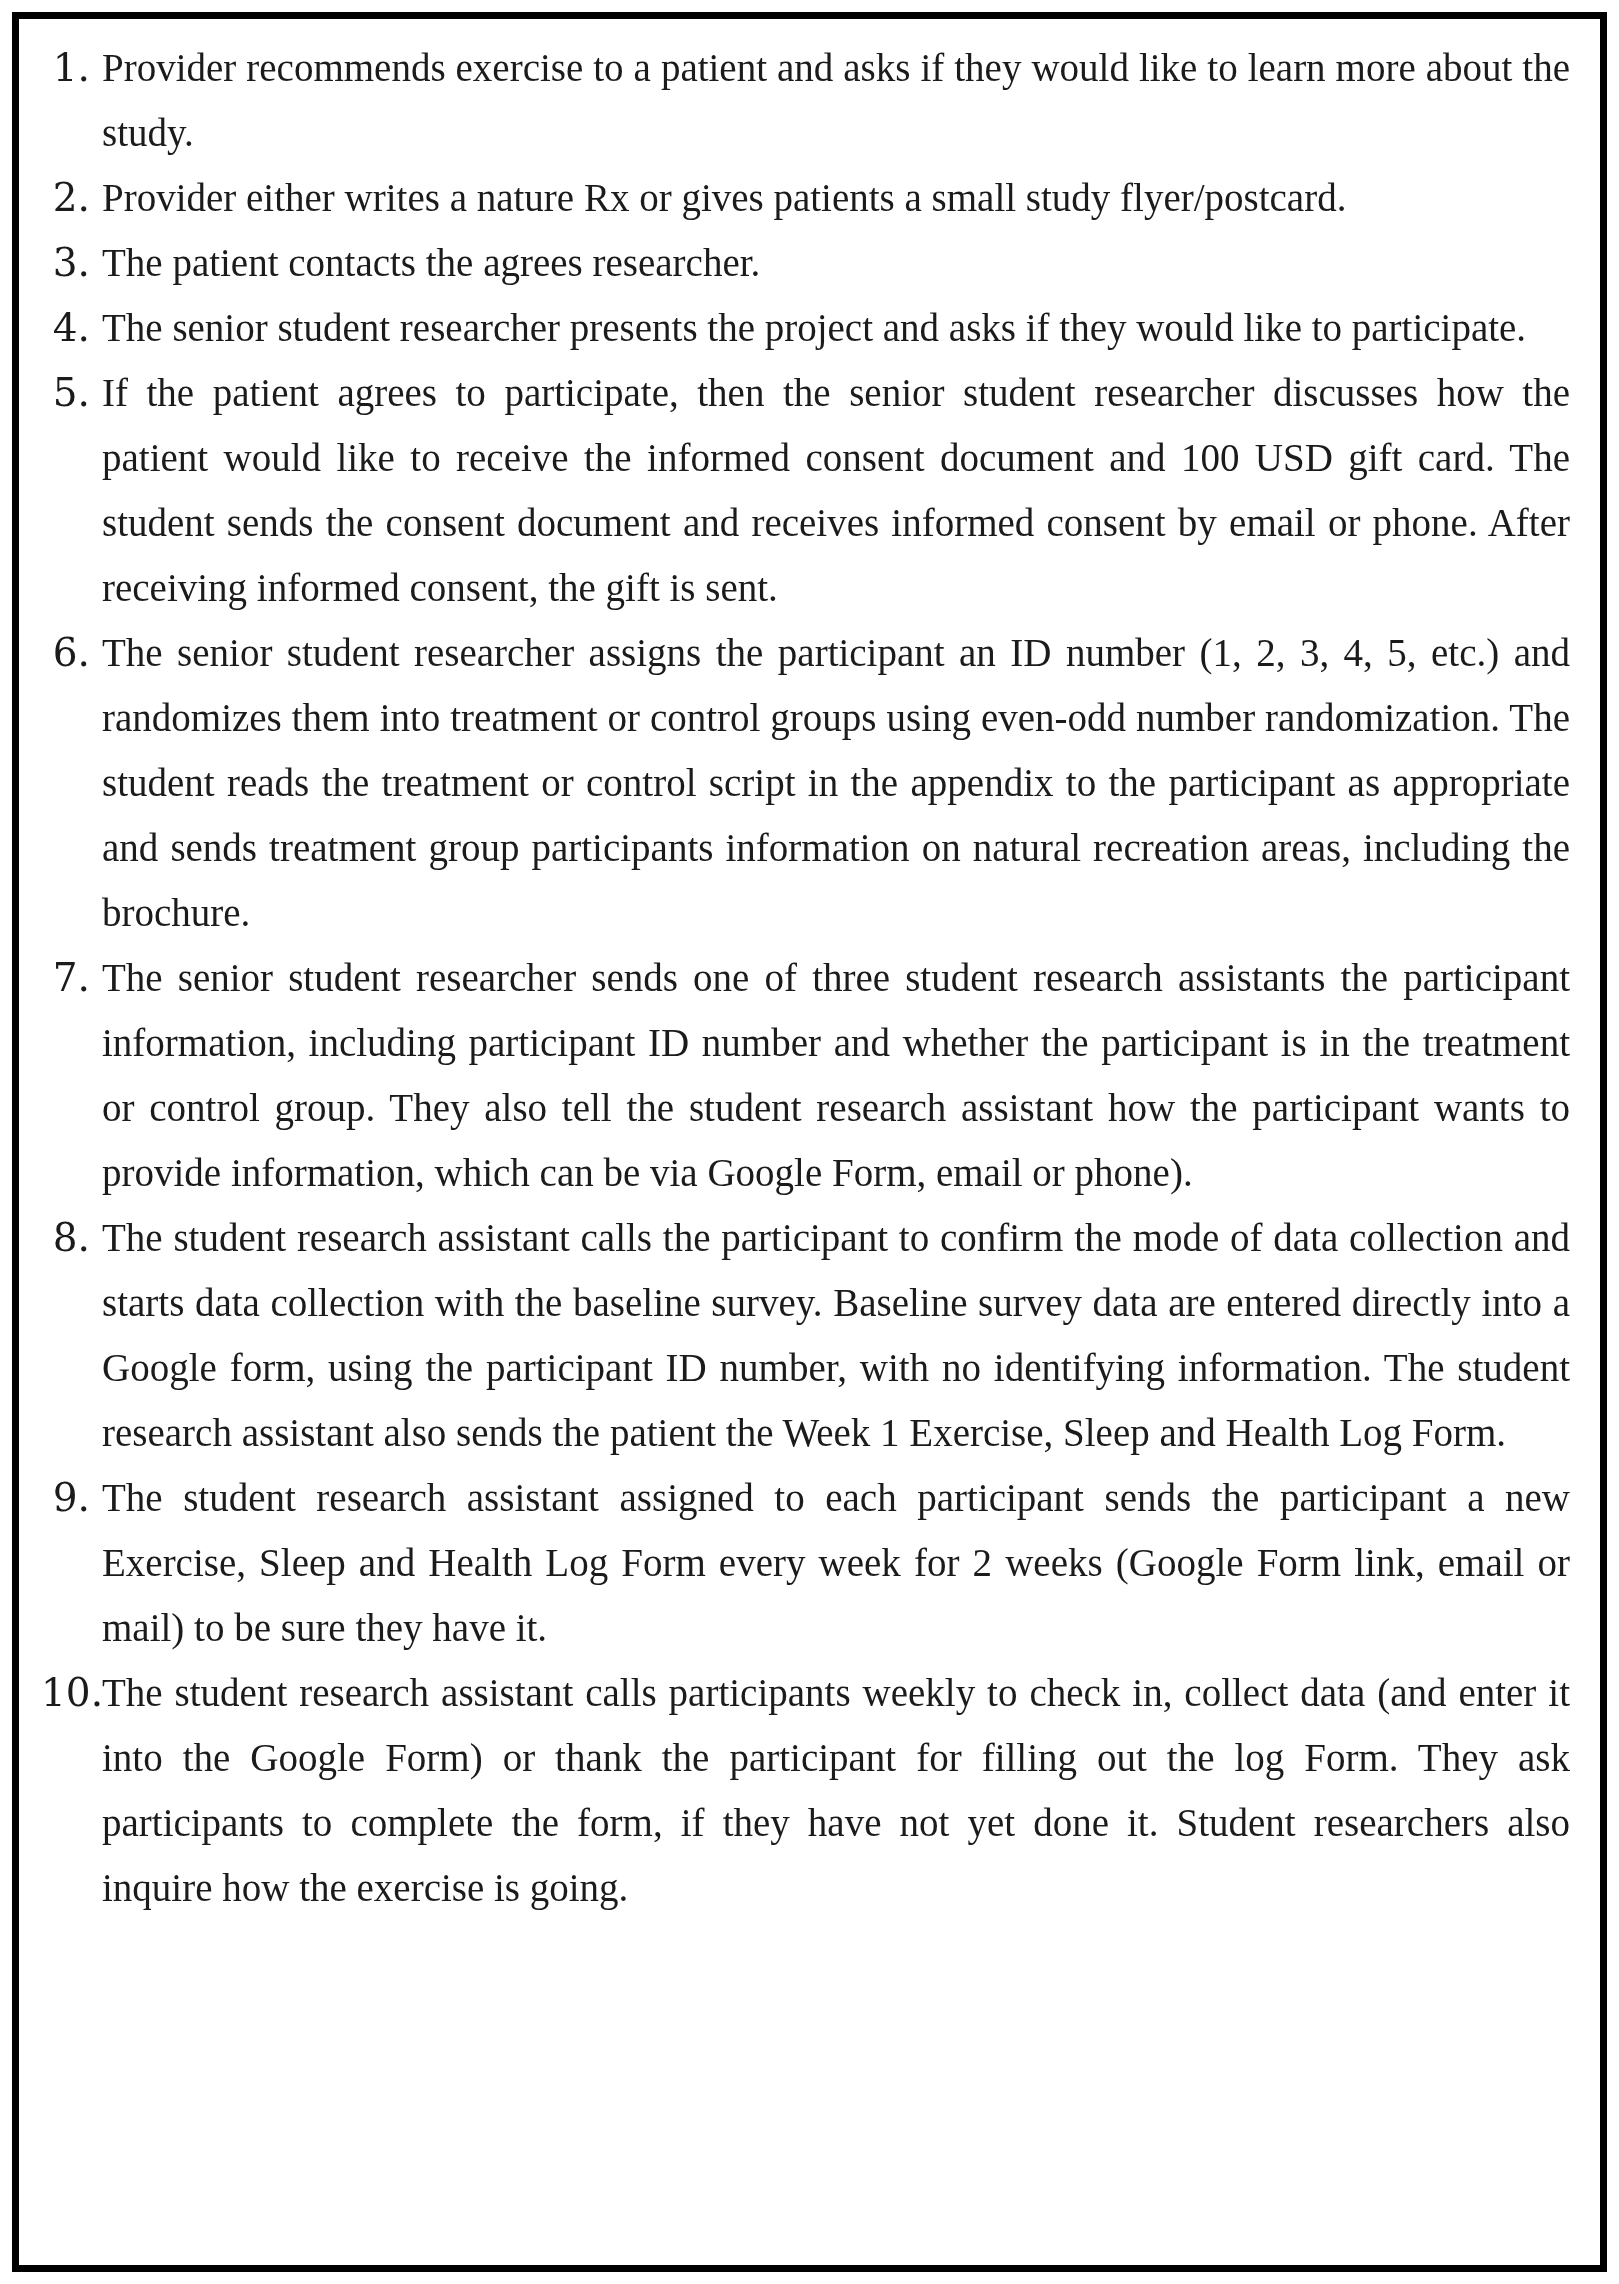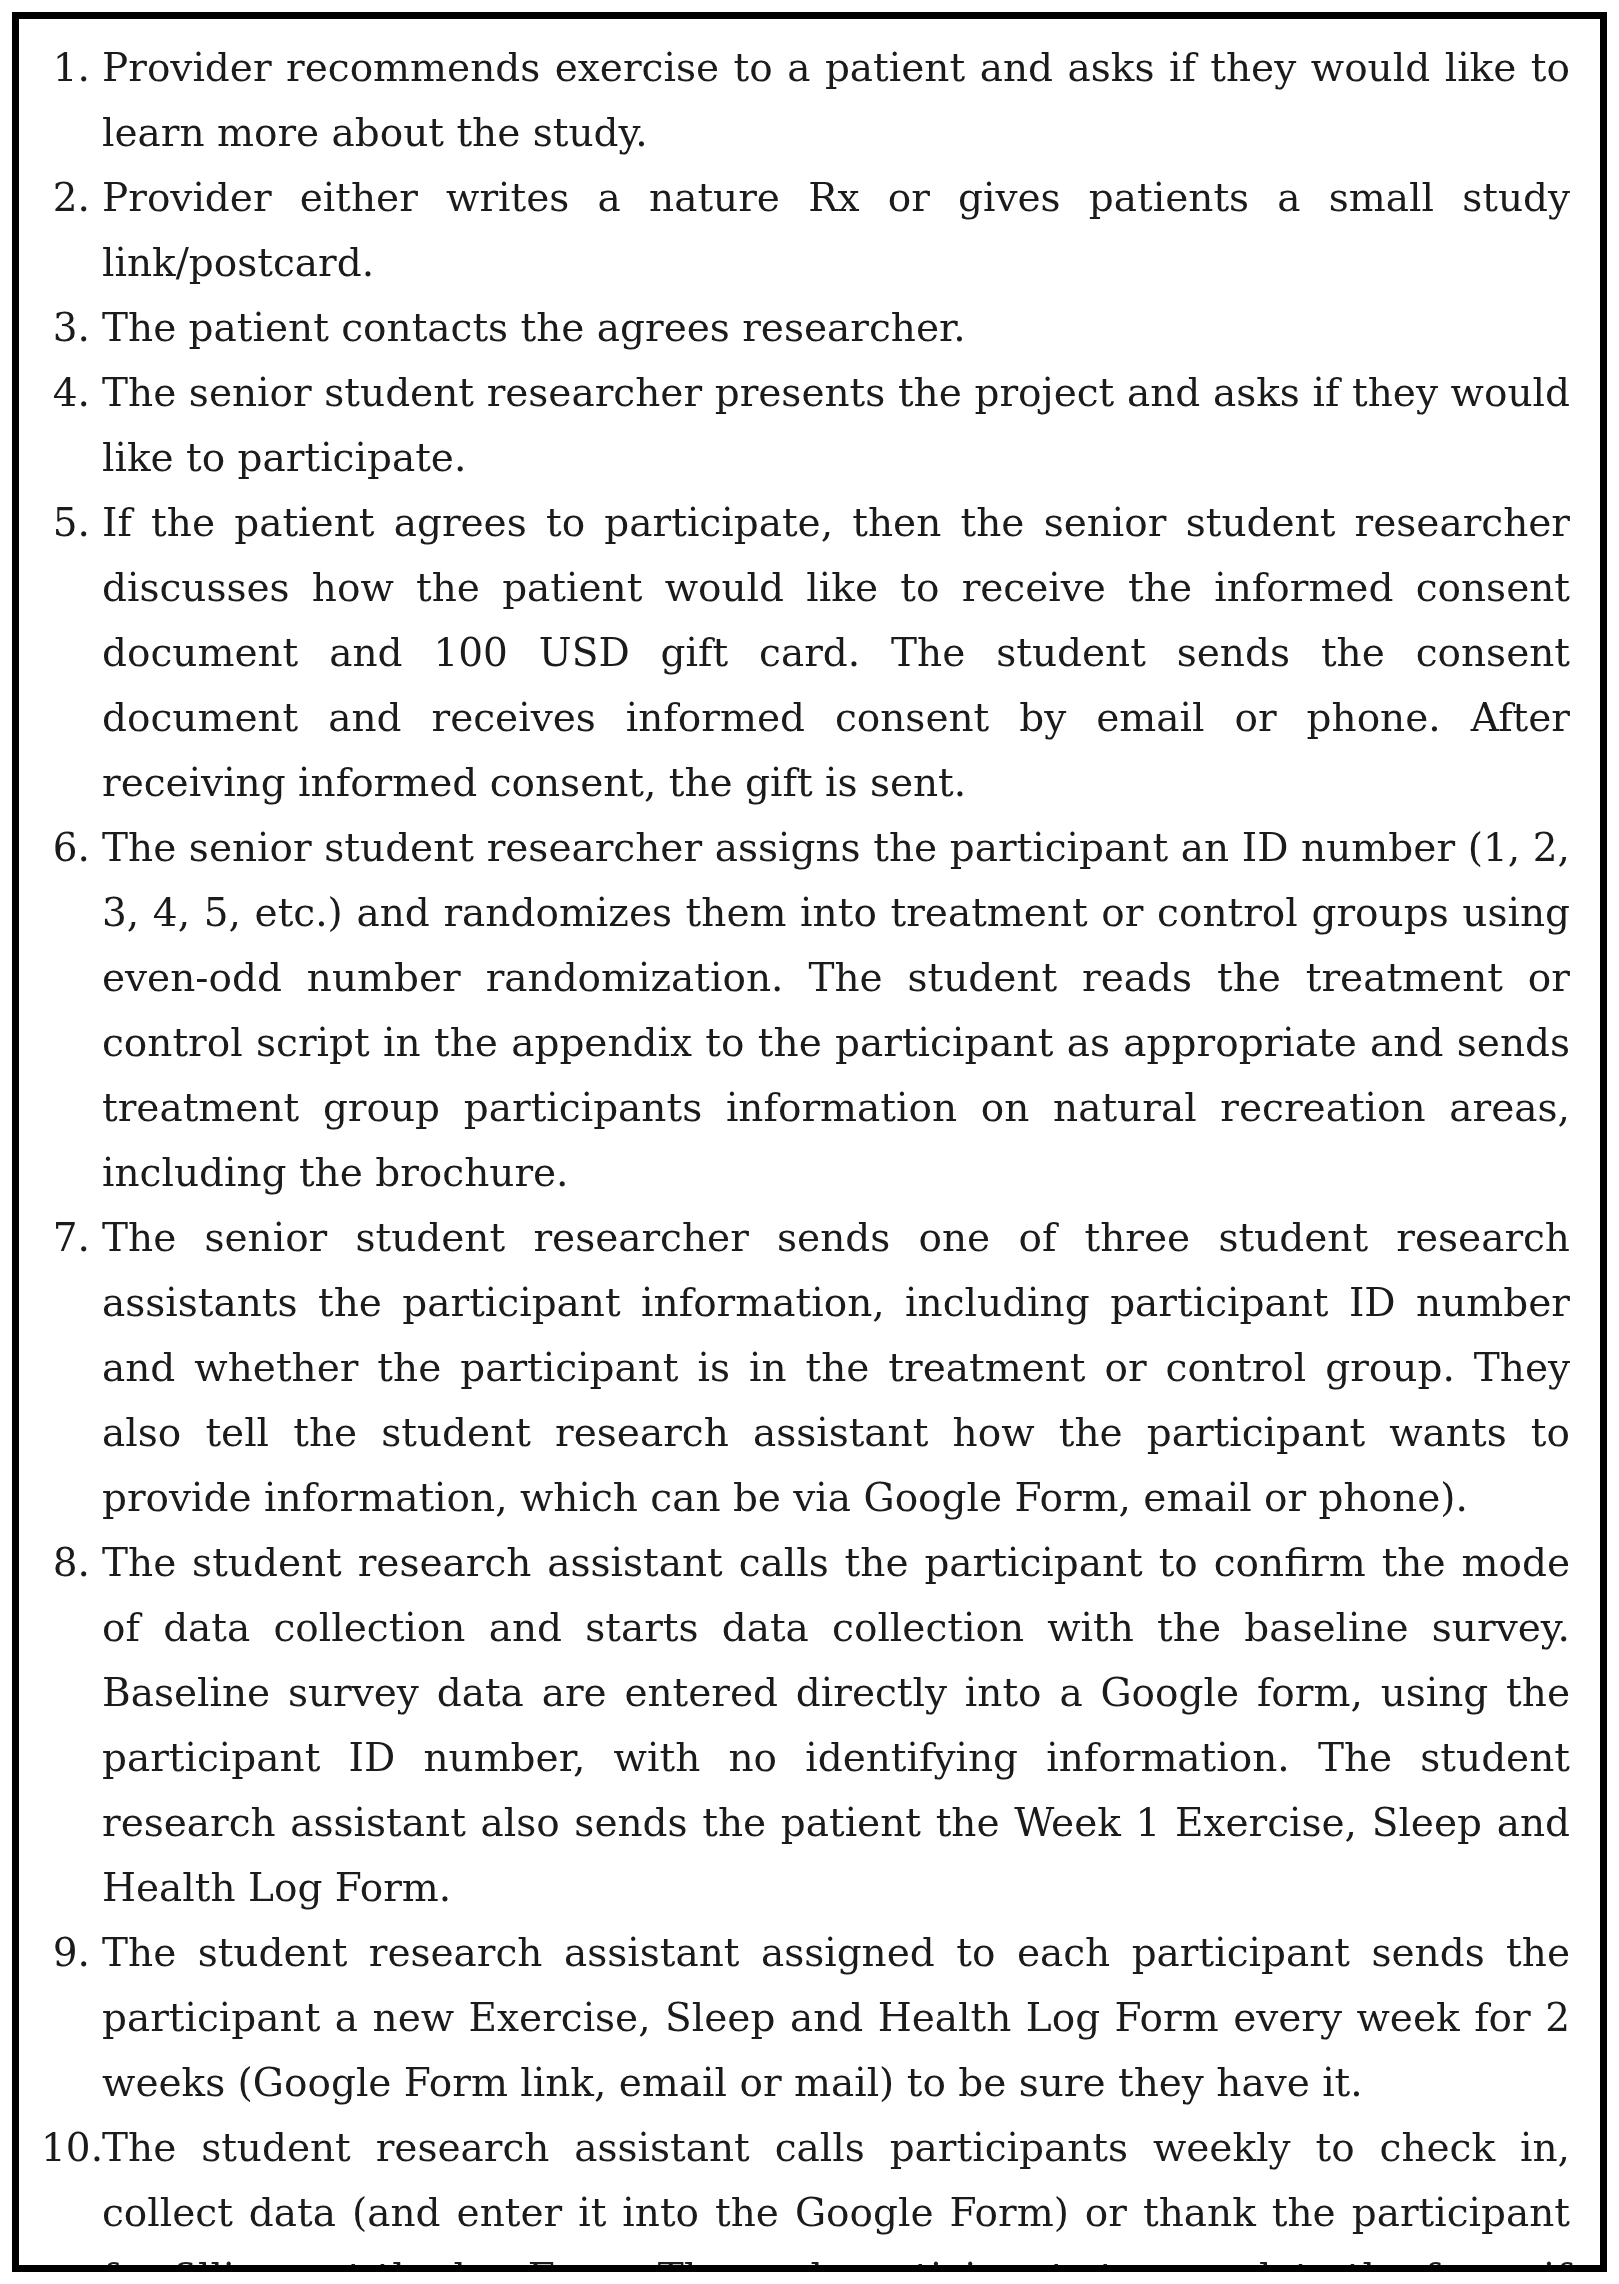--- a/index.html
+++ b/index.html
@@ -33,36 +33,37 @@
     column-gap: 12px;
     font-size: 39px;
     line-height: 65px;
   }
   .num {
     text-align: right;
     white-space: nowrap;
   }
   .txt {
     text-align: justify;
+    font-family: Liberation Serif, serif;
   }
 </style>
 </head>
 <body>
 
 <div class="frame">
   <div class="list">
 
     <div class="item">
       <span class="num">1.</span>
       <span class="txt">Provider recommends exercise to a patient and asks if they would like to learn more about the study.</span>
     </div>
 
     <div class="item">
       <span class="num">2.</span>
-      <span class="txt">Provider either writes a nature Rx or gives patients a small study link/postcard.</span>
+      <span class="txt">Provider either writes a nature Rx or gives patients a small study flyer/postcard.</span>
     </div>
 
     <div class="item">
       <span class="num">3.</span>
       <span class="txt">The patient contacts the agrees researcher.</span>
     </div>
 
     <div class="item">
       <span class="num">4.</span>
       <span class="txt">The senior student researcher presents the project and asks if they would like to participate.</span>

